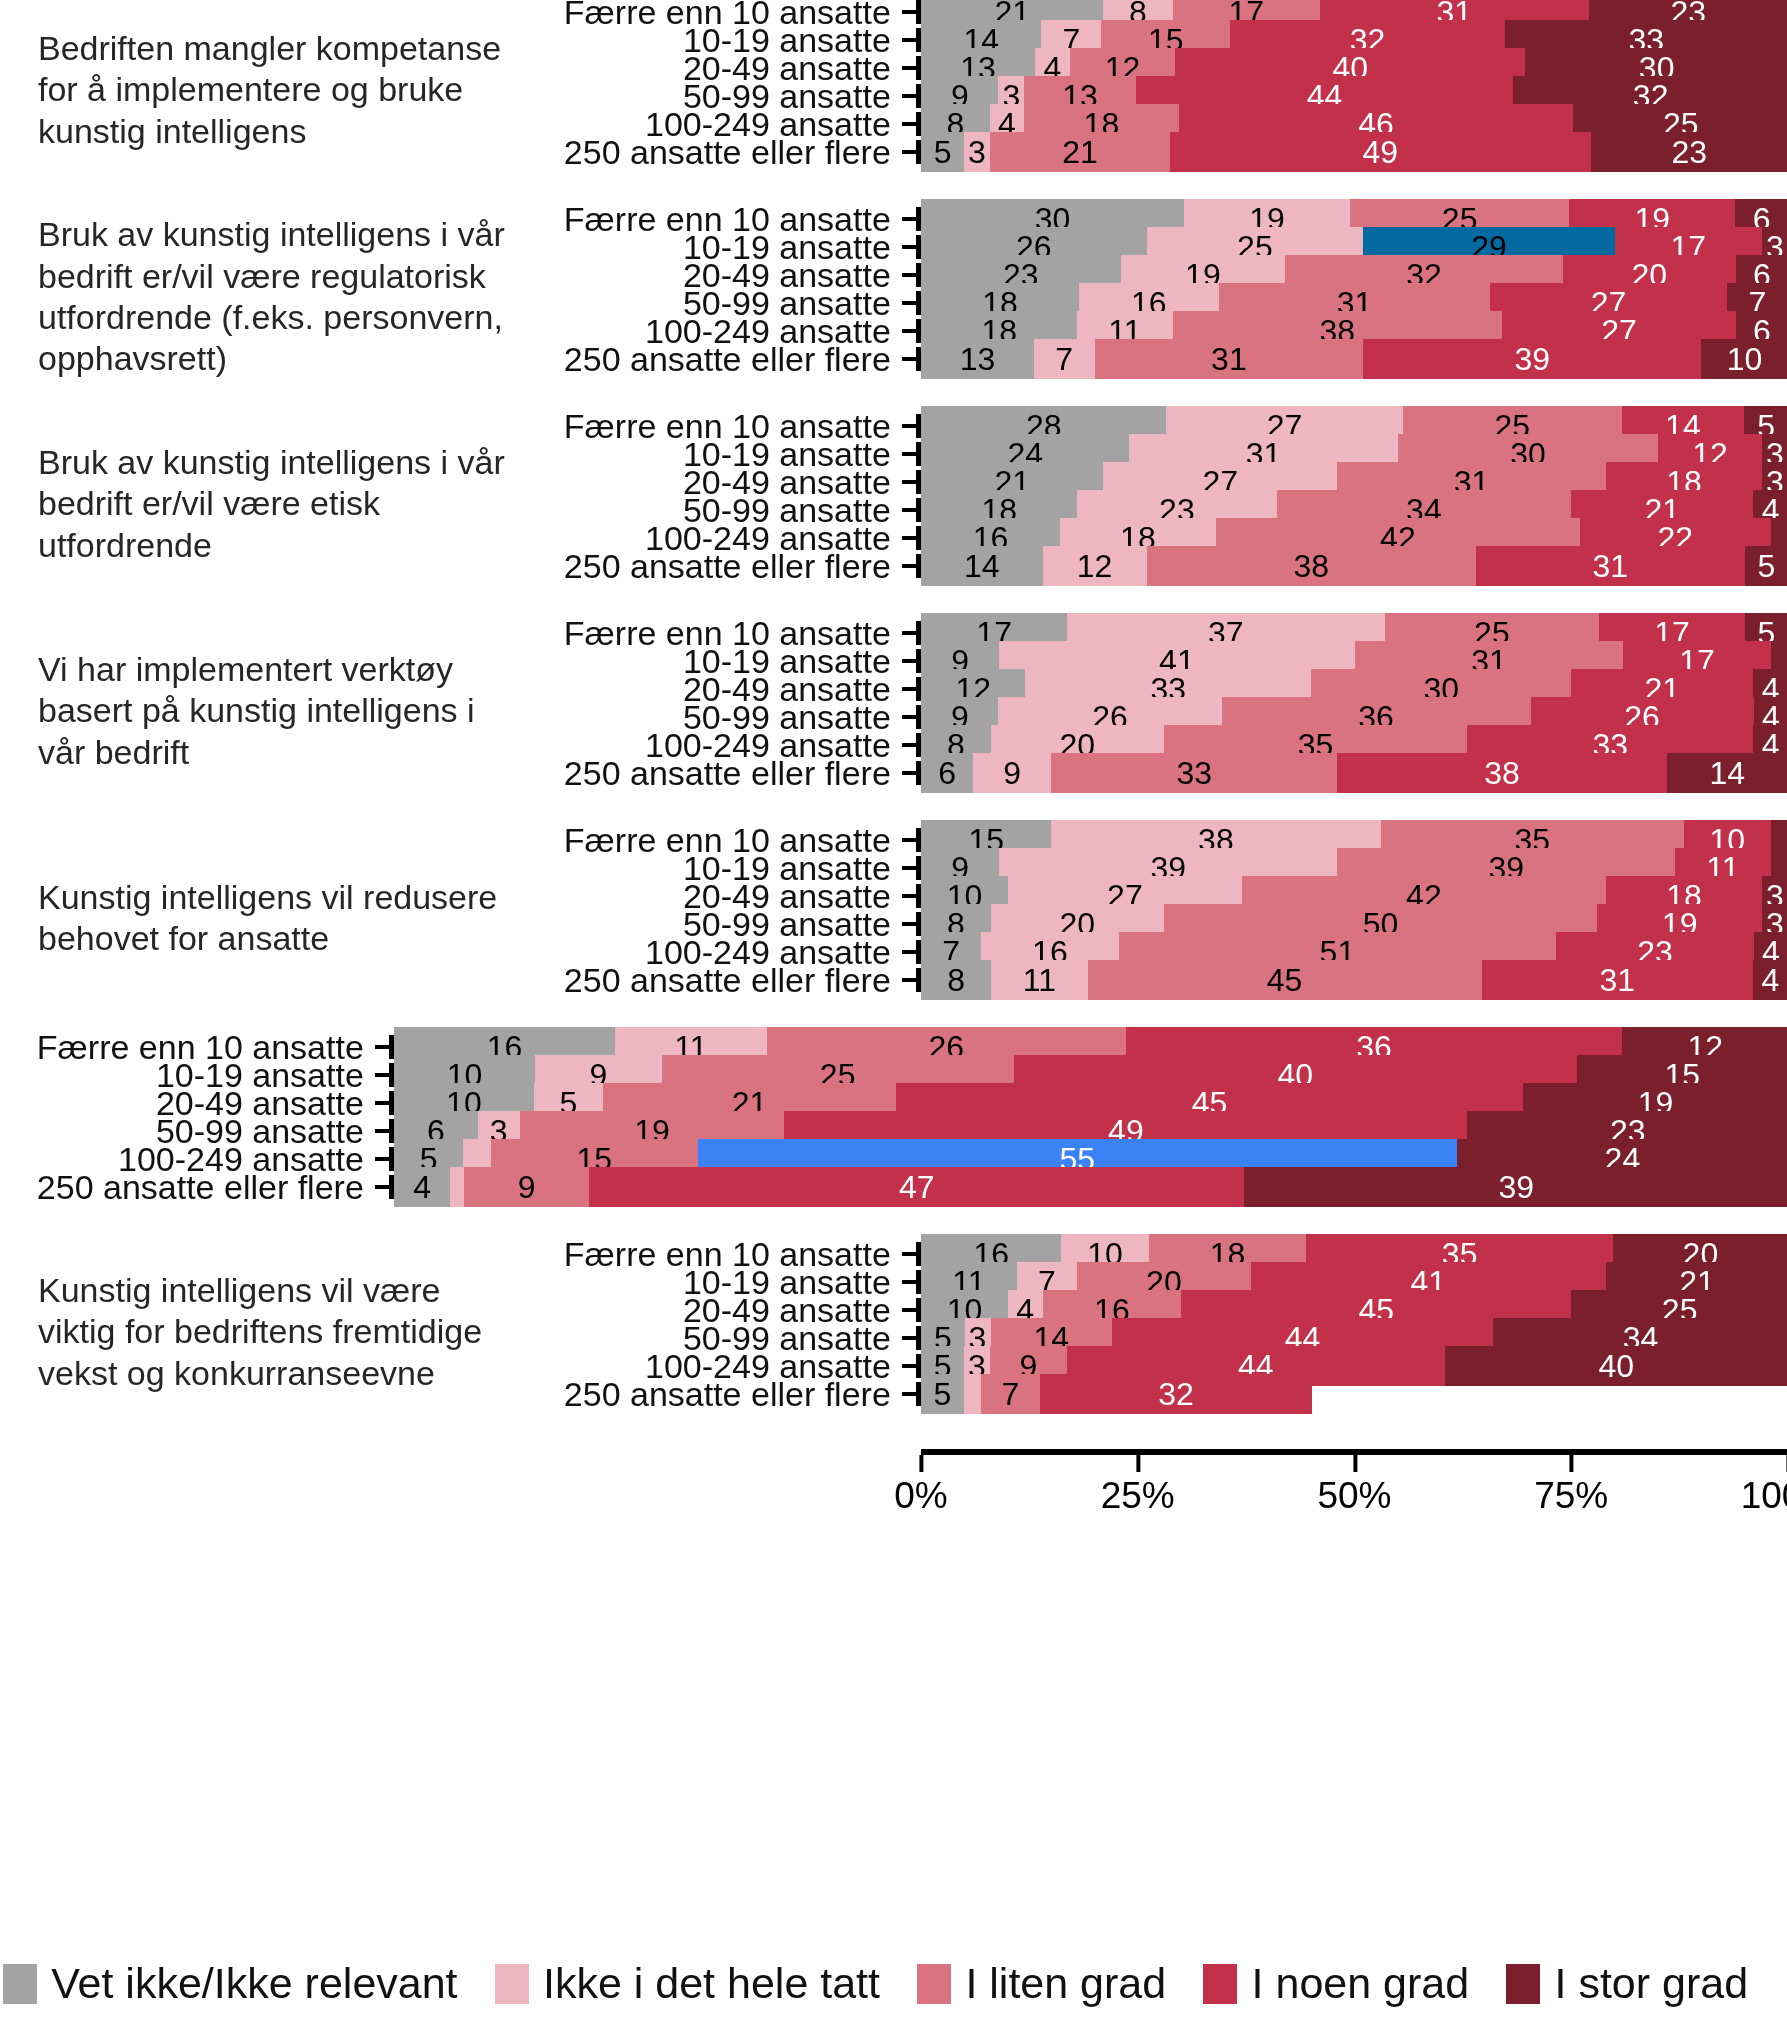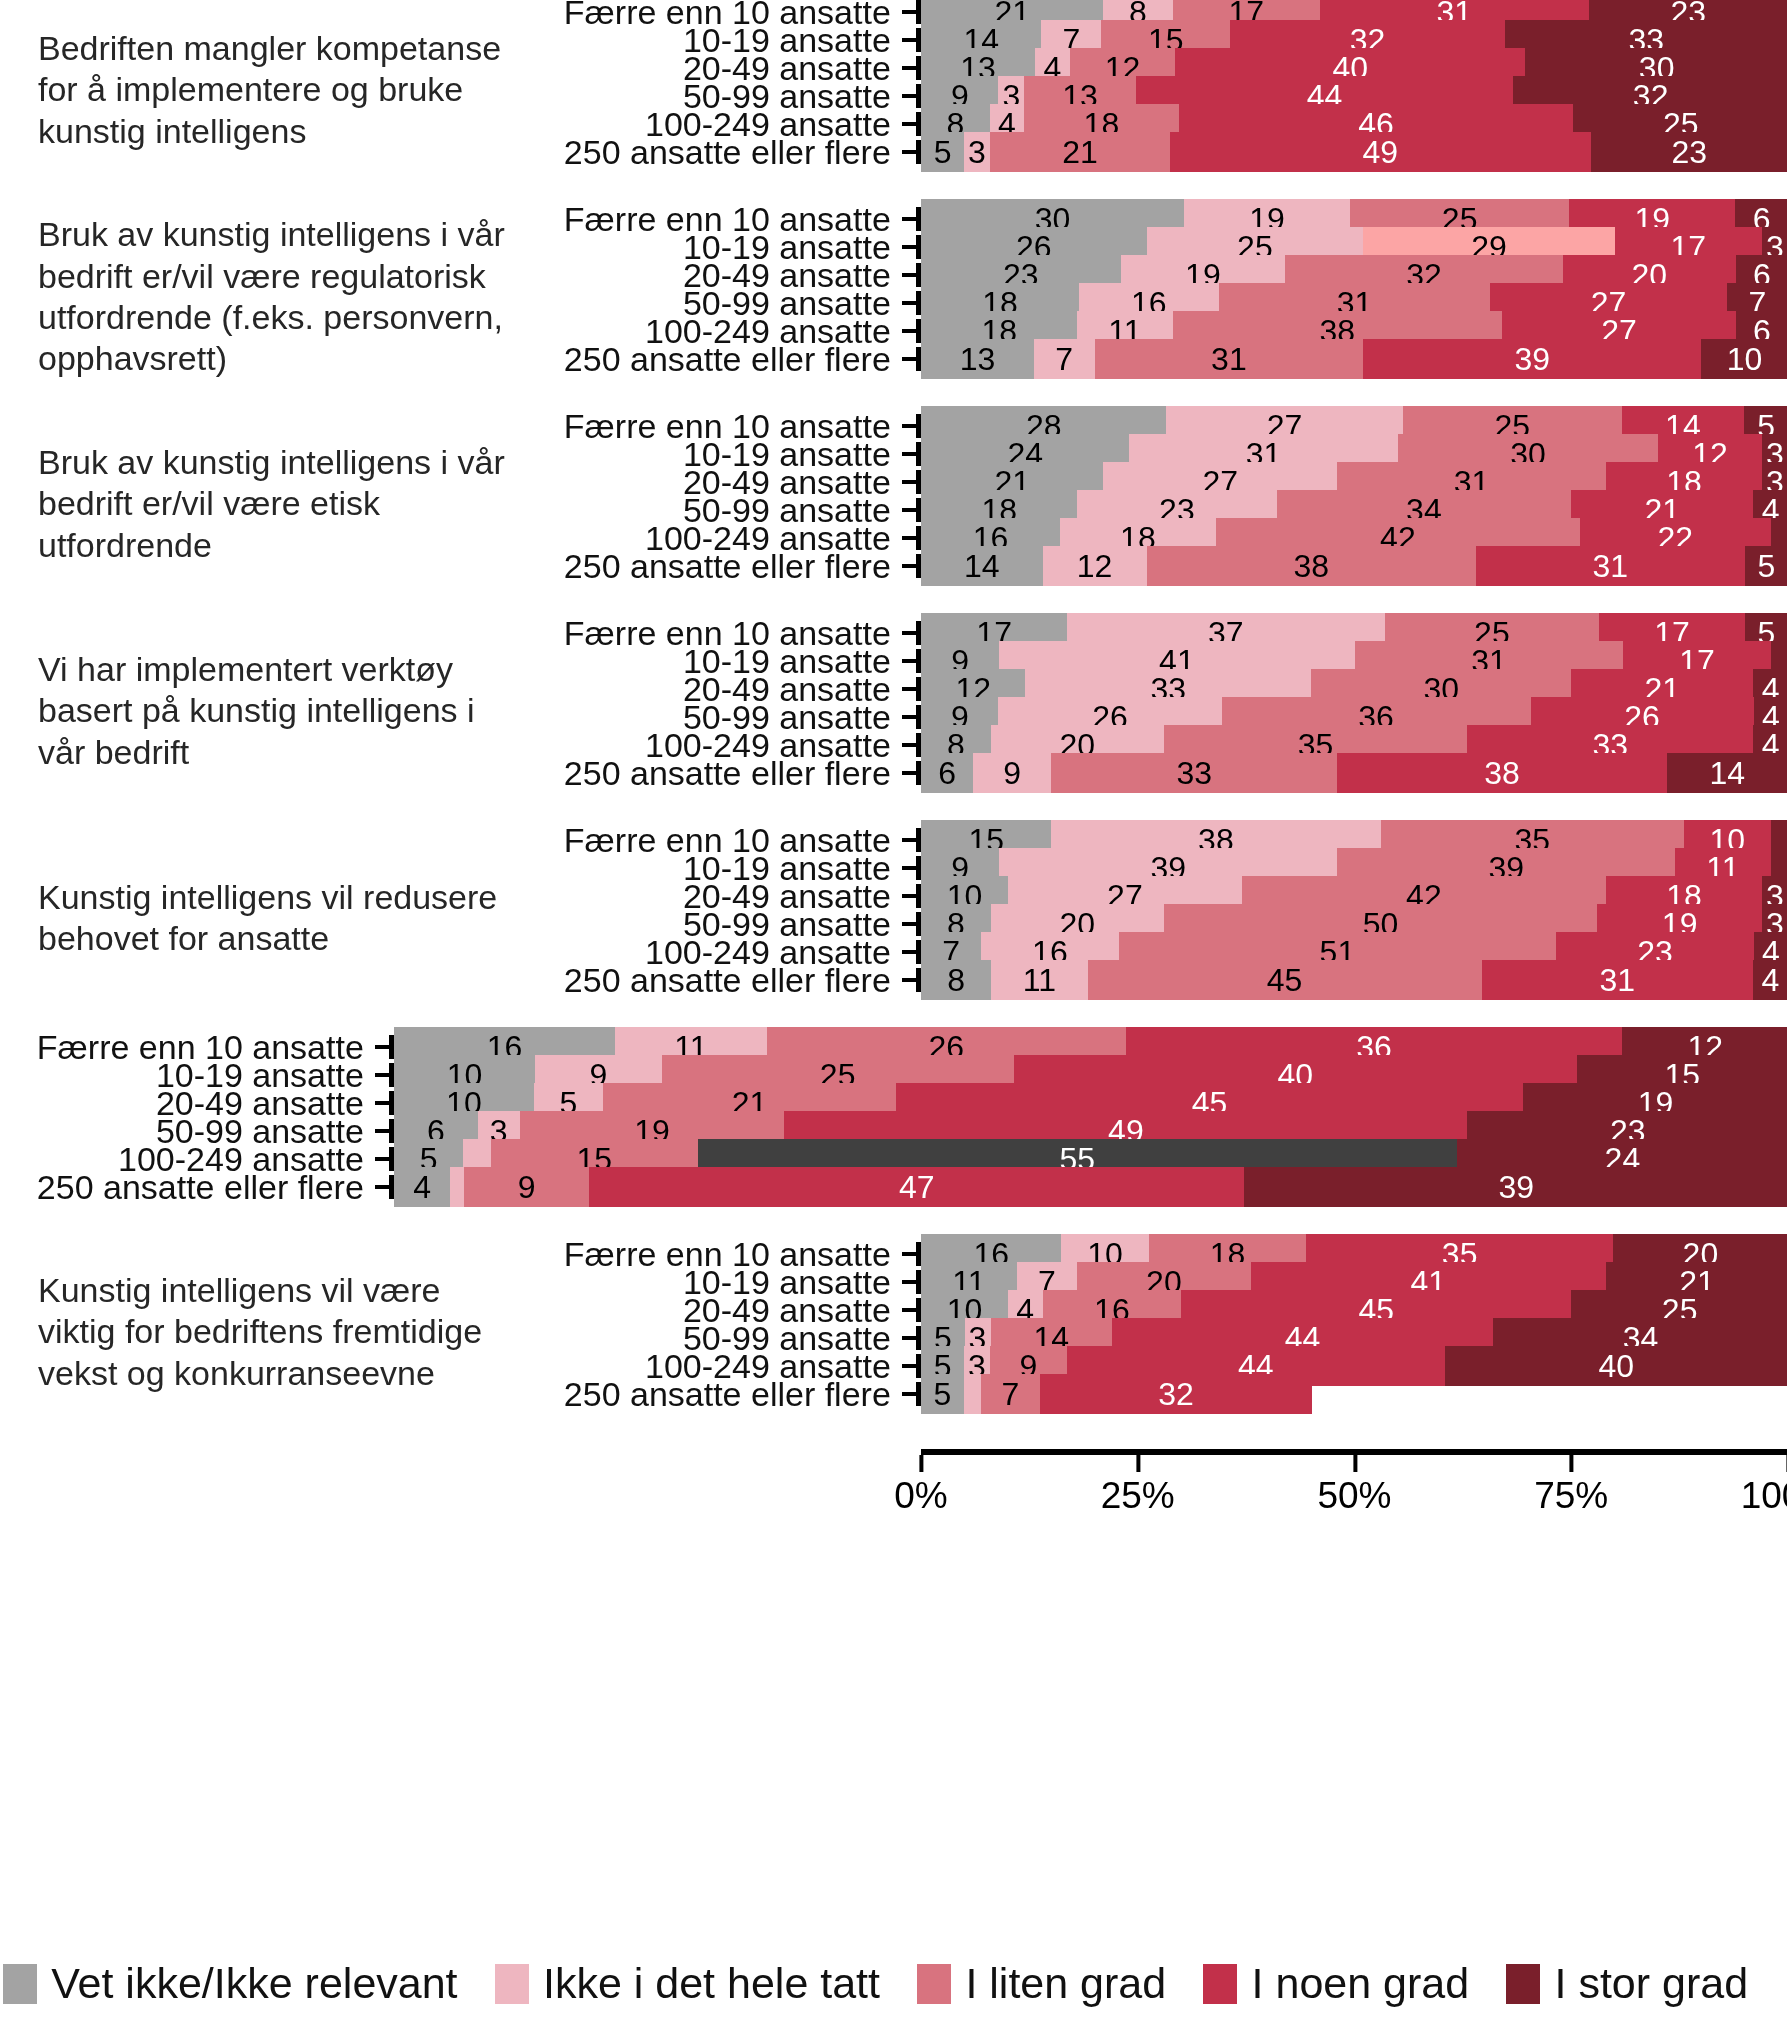--- a/index.html
+++ b/index.html
@@ -151,21 +151,21 @@
             <div class="seg light-text" style="background: rgb(122, 31, 43); flex: 0 0 6.06061%;">6</div>
           </div>
         </div>
         <div class="row">
           <div class="cat-label">10-19 ansatte</div>
           <div class="tickmark"></div>
           <div class="axis-stub"></div>
           <div class="bar">
             <div class="seg dark-text" style="background: rgb(163, 163, 163); flex: 0 0 26%;">26</div>
             <div class="seg dark-text" style="background: rgb(238, 182, 192); flex: 0 0 25%;">25</div>
-            <div class="seg dark-text" style="background: #fca5a5; flex: 0 0 29%;">29</div>
+            <div class="seg dark-text" style="background: #0369a1; flex: 0 0 29%;">29</div>
             <div class="seg light-text" style="background: rgb(194, 48, 74); flex: 0 0 17%;">17</div>
             <div class="seg light-text" style="background: rgb(122, 31, 43); flex: 0 0 3%;">3</div>
           </div>
         </div>
         <div class="row">
           <div class="cat-label">20-49 ansatte</div>
           <div class="tickmark"></div>
           <div class="axis-stub"></div>
           <div class="bar">
             <div class="seg dark-text" style="background: rgb(163, 163, 163); flex: 0 0 23%;">23</div>
@@ -499,21 +499,21 @@
           </div>
         </div>
         <div class="row">
           <div class="cat-label">100-249 ansatte</div>
           <div class="tickmark"></div>
           <div class="axis-stub"></div>
           <div class="bar">
             <div class="seg dark-text" style="background: rgb(163, 163, 163); flex: 0 0 4.9505%;">5</div>
             <div class="seg dark-text" style="background: rgb(238, 182, 192); flex: 0 0 1.9802%;"></div>
             <div class="seg dark-text" style="background: rgb(216, 115, 127); flex: 0 0 14.8515%;">15</div>
-            <div class="seg light-text" style="background: #404040; flex: 0 0 54.4554%;">55</div>
+            <div class="seg light-text" style="background: #3b82f6; flex: 0 0 54.4554%;">55</div>
             <div class="seg light-text" style="background: rgb(122, 31, 43); flex: 0 0 23.7624%;">24</div>
           </div>
         </div>
         <div class="row">
           <div class="cat-label">250 ansatte eller flere</div>
           <div class="tickmark"></div>
           <div class="axis-stub"></div>
           <div class="bar">
             <div class="seg dark-text" style="background: rgb(163, 163, 163); flex: 0 0 4%;">4</div>
             <div class="seg dark-text" style="background: rgb(238, 182, 192); flex: 0 0 1%;"></div>

